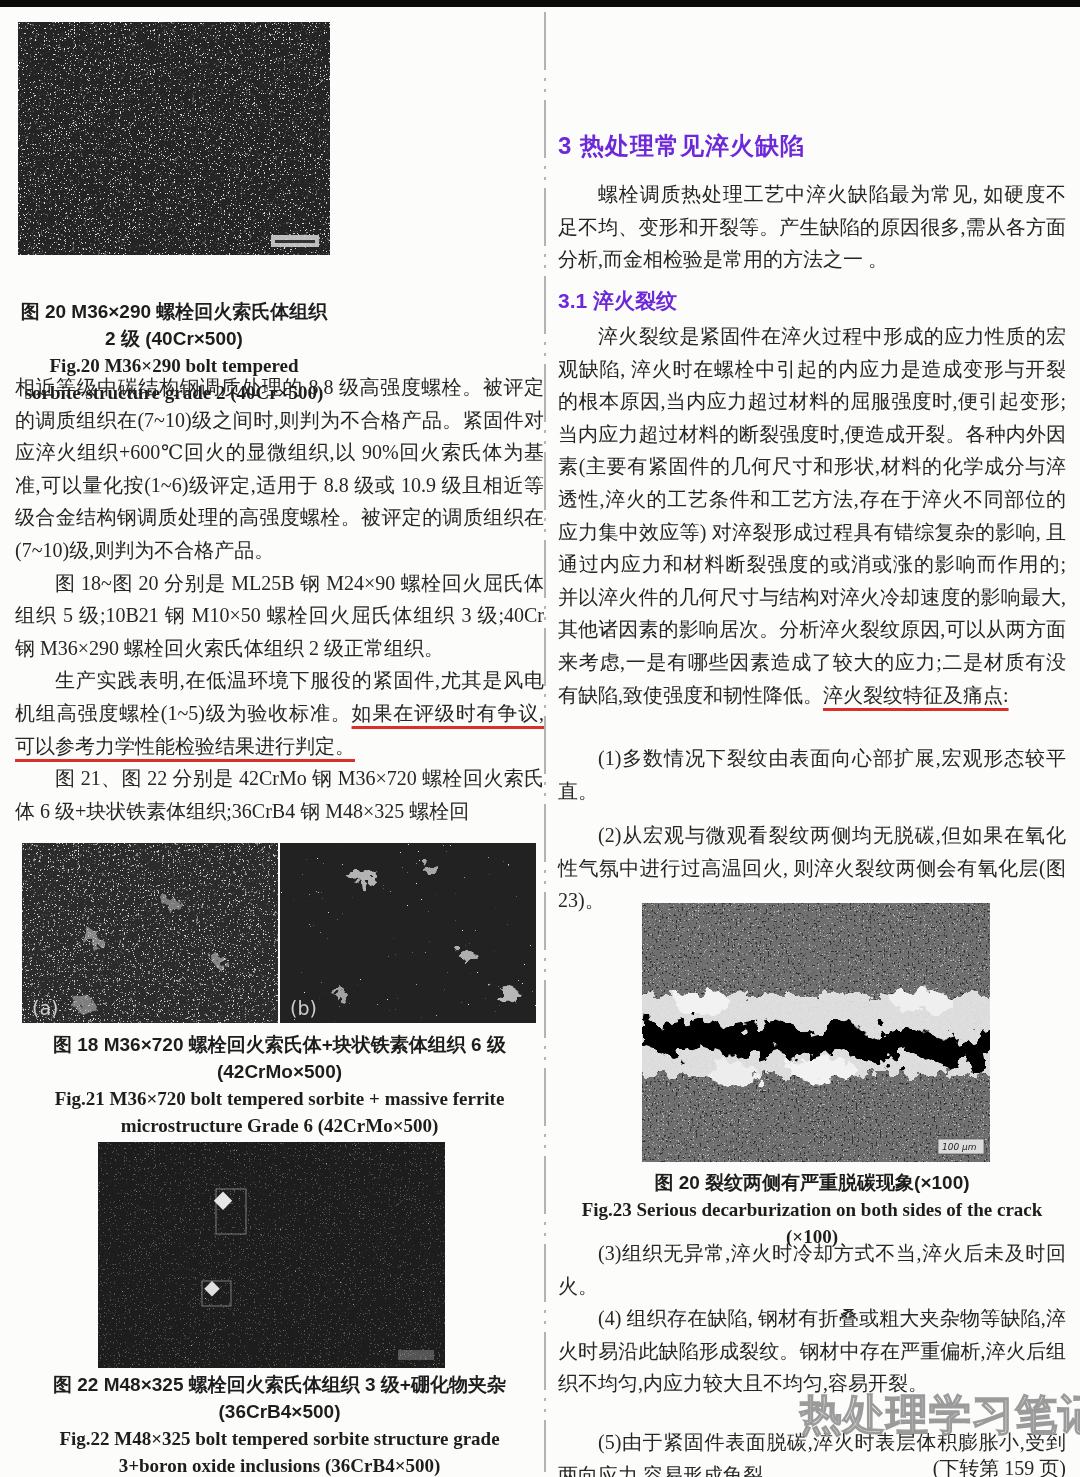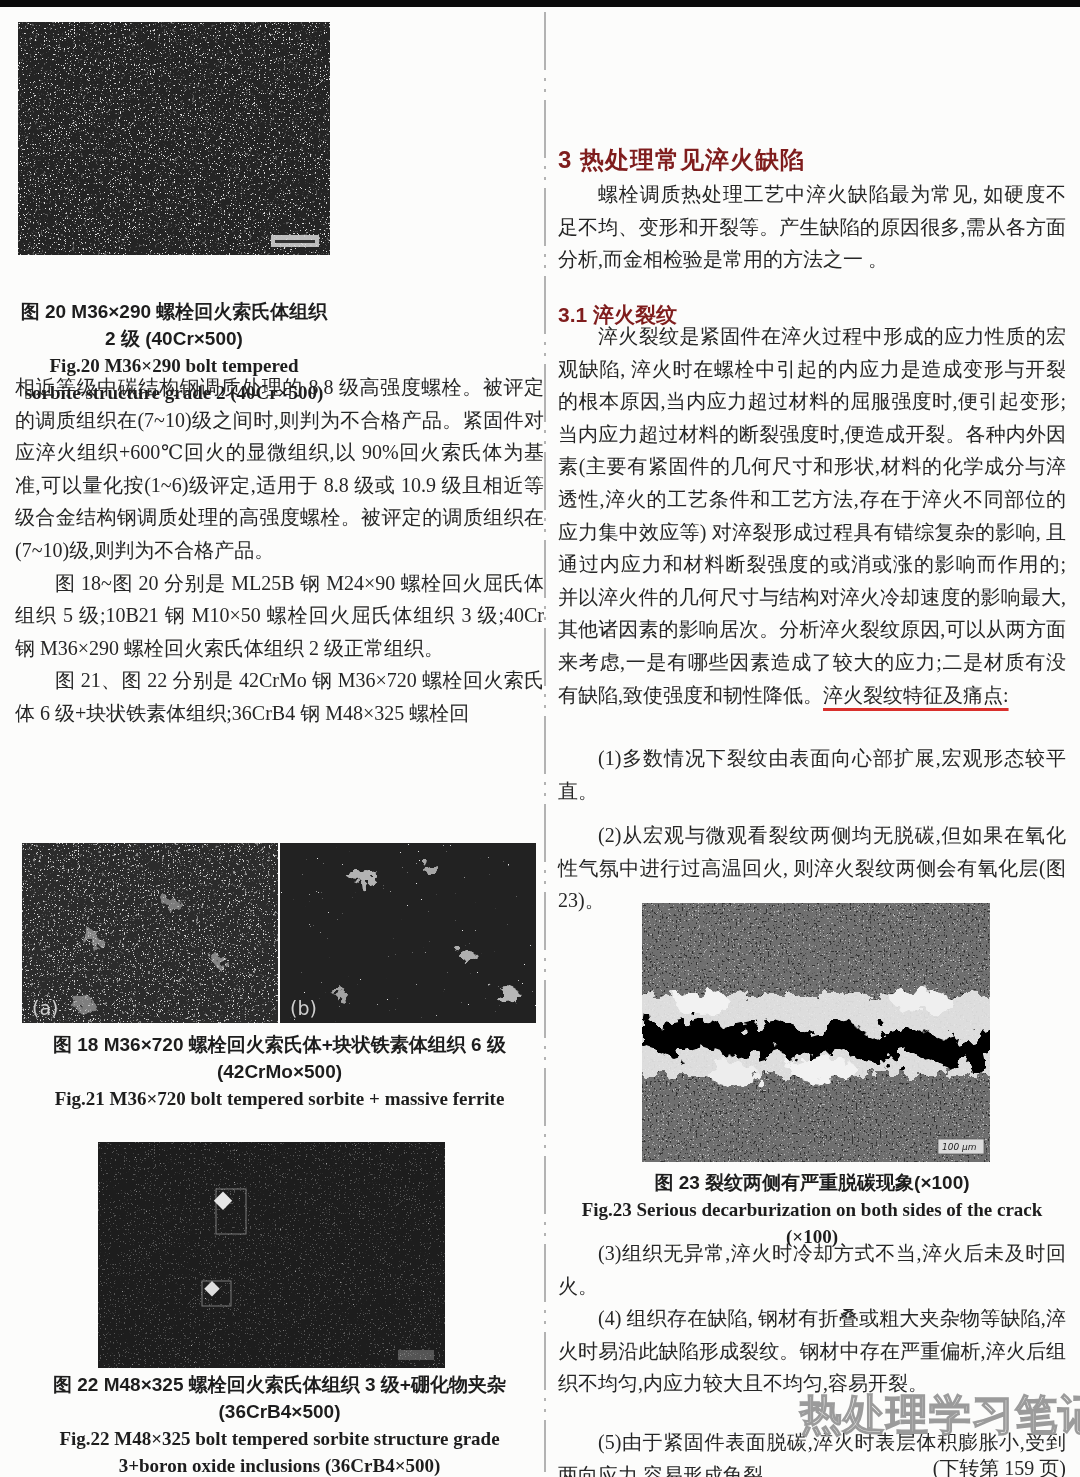--- a/index.html
+++ b/index.html
@@ -37,21 +37,21 @@
     font-family:"Liberation Sans","DejaVu Sans",sans-serif;
     font-weight:bold;font-size:19px;line-height:27px;text-align:center;color:#1d1d1d;
   }
   .cap-en{
     font-family:"Liberation Serif","DejaVu Serif",serif;
     font-weight:bold;font-size:19px;line-height:27px;text-align:center;color:#1d1d1d;
   }
   
   .h-sec{
     font-family:"Liberation Sans","DejaVu Sans",sans-serif;
-    font-weight:bold;color:#7f1d1d;margin-top:14px;
+    font-weight:bold;color:#6d28d9;
   }
   #heading3{font-size:24px;letter-spacing:1px;}
   #heading31{font-size:21px;}
   
   .micro{display:block;}
   
   #watermark{
     left:796px;top:1384px;width:284px;height:62px;z-index:6;
     display:flex;align-items:center;gap:4px;pointer-events:none;
   }
@@ -117,20 +117,23 @@
     <div class="cap-zh">图 20  M36×290 螺栓回火索氏体组织</div>
     <div class="cap-zh">2 级 (40Cr×500)</div>
     <div class="cap-en">Fig.20  M36×290 bolt tempered</div>
     <div class="cap-en">sorbite structure grade 2 (40Cr×500)</div>
   </div>
 
 
   <div class="abs" style="left:15px;top:371px;width:529px;">
     <div class="body-text">相近等级中碳结构钢调质处理的 8.8 级高强度螺栓。被评定的调质组织在(7~10)级之间时,则判为不合格产品。紧固件对应淬火组织+600℃回火的显微组织,以 90%回火索氏体为基准,可以量化按(1~6)级评定,适用于 8.8 级或 10.9 级且相近等级合金结构钢调质处理的高强度螺栓。被评定的调质组织在(7~10)级,则判为不合格产品。</div>
     <div class="body-text indent">图 18~图 20 分别是 ML25B 钢 M24×90 螺栓回火屈氏体组织 5 级;10B21 钢 M10×50 螺栓回火屈氏体组织 3 级;40Cr 钢 M36×290 螺栓回火索氏体组织 2 级正常组织。</div>
+    <div class="body-text indent">
+      <span>生产实践表明,在低温环境下服役的紧固件,尤其是风电机组高强度螺栓(1~5)级为验收标准。</span><span class="u-red" id="u-red-1" style="text-decoration-color: rgb(217, 48, 44);">如果在评级时有争议,可以参考力学性能检验结果进行判定。</span>
+    </div>
     <div class="body-text indent">图 21、图 22 分别是 42CrMo 钢 M36×720 螺栓回火索氏体 6 级+块状铁素体组织;36CrB4 钢 M48×325 螺栓回</div>
   </div>
 
   <div class="abs" style="left:22px;top:843px;display:flex;gap:2px;">
     <svg class="micro" width="256" height="180" viewBox="0 0 256 180">
       <rect width="256" height="180" fill="#2b2b2b"></rect>
       <rect width="256" height="180" filter="url(#f-speck-fine)" opacity="0.8"></rect>
       <rect width="256" height="180" filter="url(#f-speck-coarse)" opacity="0.45"></rect>
       <g filter="url(#f-rough)" opacity="0.55">
         <ellipse cx="70" cy="95" rx="11" ry="7" fill="#c9c9c9"></ellipse>
@@ -151,20 +154,21 @@
         <ellipse cx="60" cy="150" rx="7" ry="5" fill="#c4c4c4"></ellipse>
       </g>
       <text x="10" y="172" font-size="19" fill="#cfcfcf">(b)</text>
     </svg>
   </div>
 
   <div class="abs" style="left:15px;top:1031px;width:529px;">
     <div class="cap-zh">图 18  M36×720 螺栓回火索氏体+块状铁素体组织 6 级</div>
     <div class="cap-zh">(42CrMo×500)</div>
     <div class="cap-en">Fig.21 M36×720 bolt tempered sorbite + massive ferrite</div>
+    <div class="cap-en">microstructure Grade 6 (42CrMo×500)</div>
   </div>
 
   <div class="abs" style="left:98px;top:1142px;">
     <svg class="micro" width="347" height="226" viewBox="0 0 347 226">
       <rect width="347" height="226" fill="#1d1d1d"></rect>
       <rect width="347" height="226" filter="url(#f-speck-sparse)" opacity="0.55"></rect>
       <rect width="347" height="226" filter="url(#f-speck-fine)" opacity="0.25"></rect>
       <g>
         <rect x="118" y="47" width="30" height="45" fill="none" stroke="#bdbdbd" stroke-width="1" opacity="0.6"></rect>
         <rect x="119" y="52" width="13" height="13" fill="#e6e6e6" transform="rotate(45 125 58)"></rect>
@@ -221,21 +225,21 @@
           95,156 60,144 30,154 0,144"></polygon>
       </g>
       <g>
         <rect x="296" y="236" width="46" height="15" fill="#dcdcdc" stroke="#555" stroke-width="0.7"></rect>
         <text x="300" y="247" font-size="9" fill="#222">100 μm</text>
       </g>
     </svg>
   </div>
 
   <div class="abs" style="left:558px;top:1169px;width:508px;">
-    <div class="cap-zh">图 23  裂纹两侧有严重脱碳现象(×100)</div>
+    <div class="cap-zh">图 20  裂纹两侧有严重脱碳现象(×100)</div>
     <div class="cap-en">Fig.23  Serious decarburization on both sides of the crack (×100)</div>
   </div>
 
   <div class="abs body-text indent" style="left:558px;top:1237px;width:508px;">(3)组织无异常,淬火时冷却方式不当,淬火后未及时回火。</div>
 
   <div class="abs body-text indent" style="left:558px;top:1302px;width:508px;">(4) 组织存在缺陷, 钢材有折叠或粗大夹杂物等缺陷,淬火时易沿此缺陷形成裂纹。钢材中存在严重偏析,淬火后组织不均匀,内应力较大且不均匀,容易开裂。</div>
 
   <div class="abs body-text indent" style="left:558px;top:1399px;width:508px;margin-top:27px;">(5)由于紧固件表面脱碳,淬火时表层体积膨胀小,受到两向应力,容易形成龟裂。</div>
 
   <div class="abs body-text" id="continued" style="left:558px;top:1444px;width:508px;">(下转第 159 页)</div>

